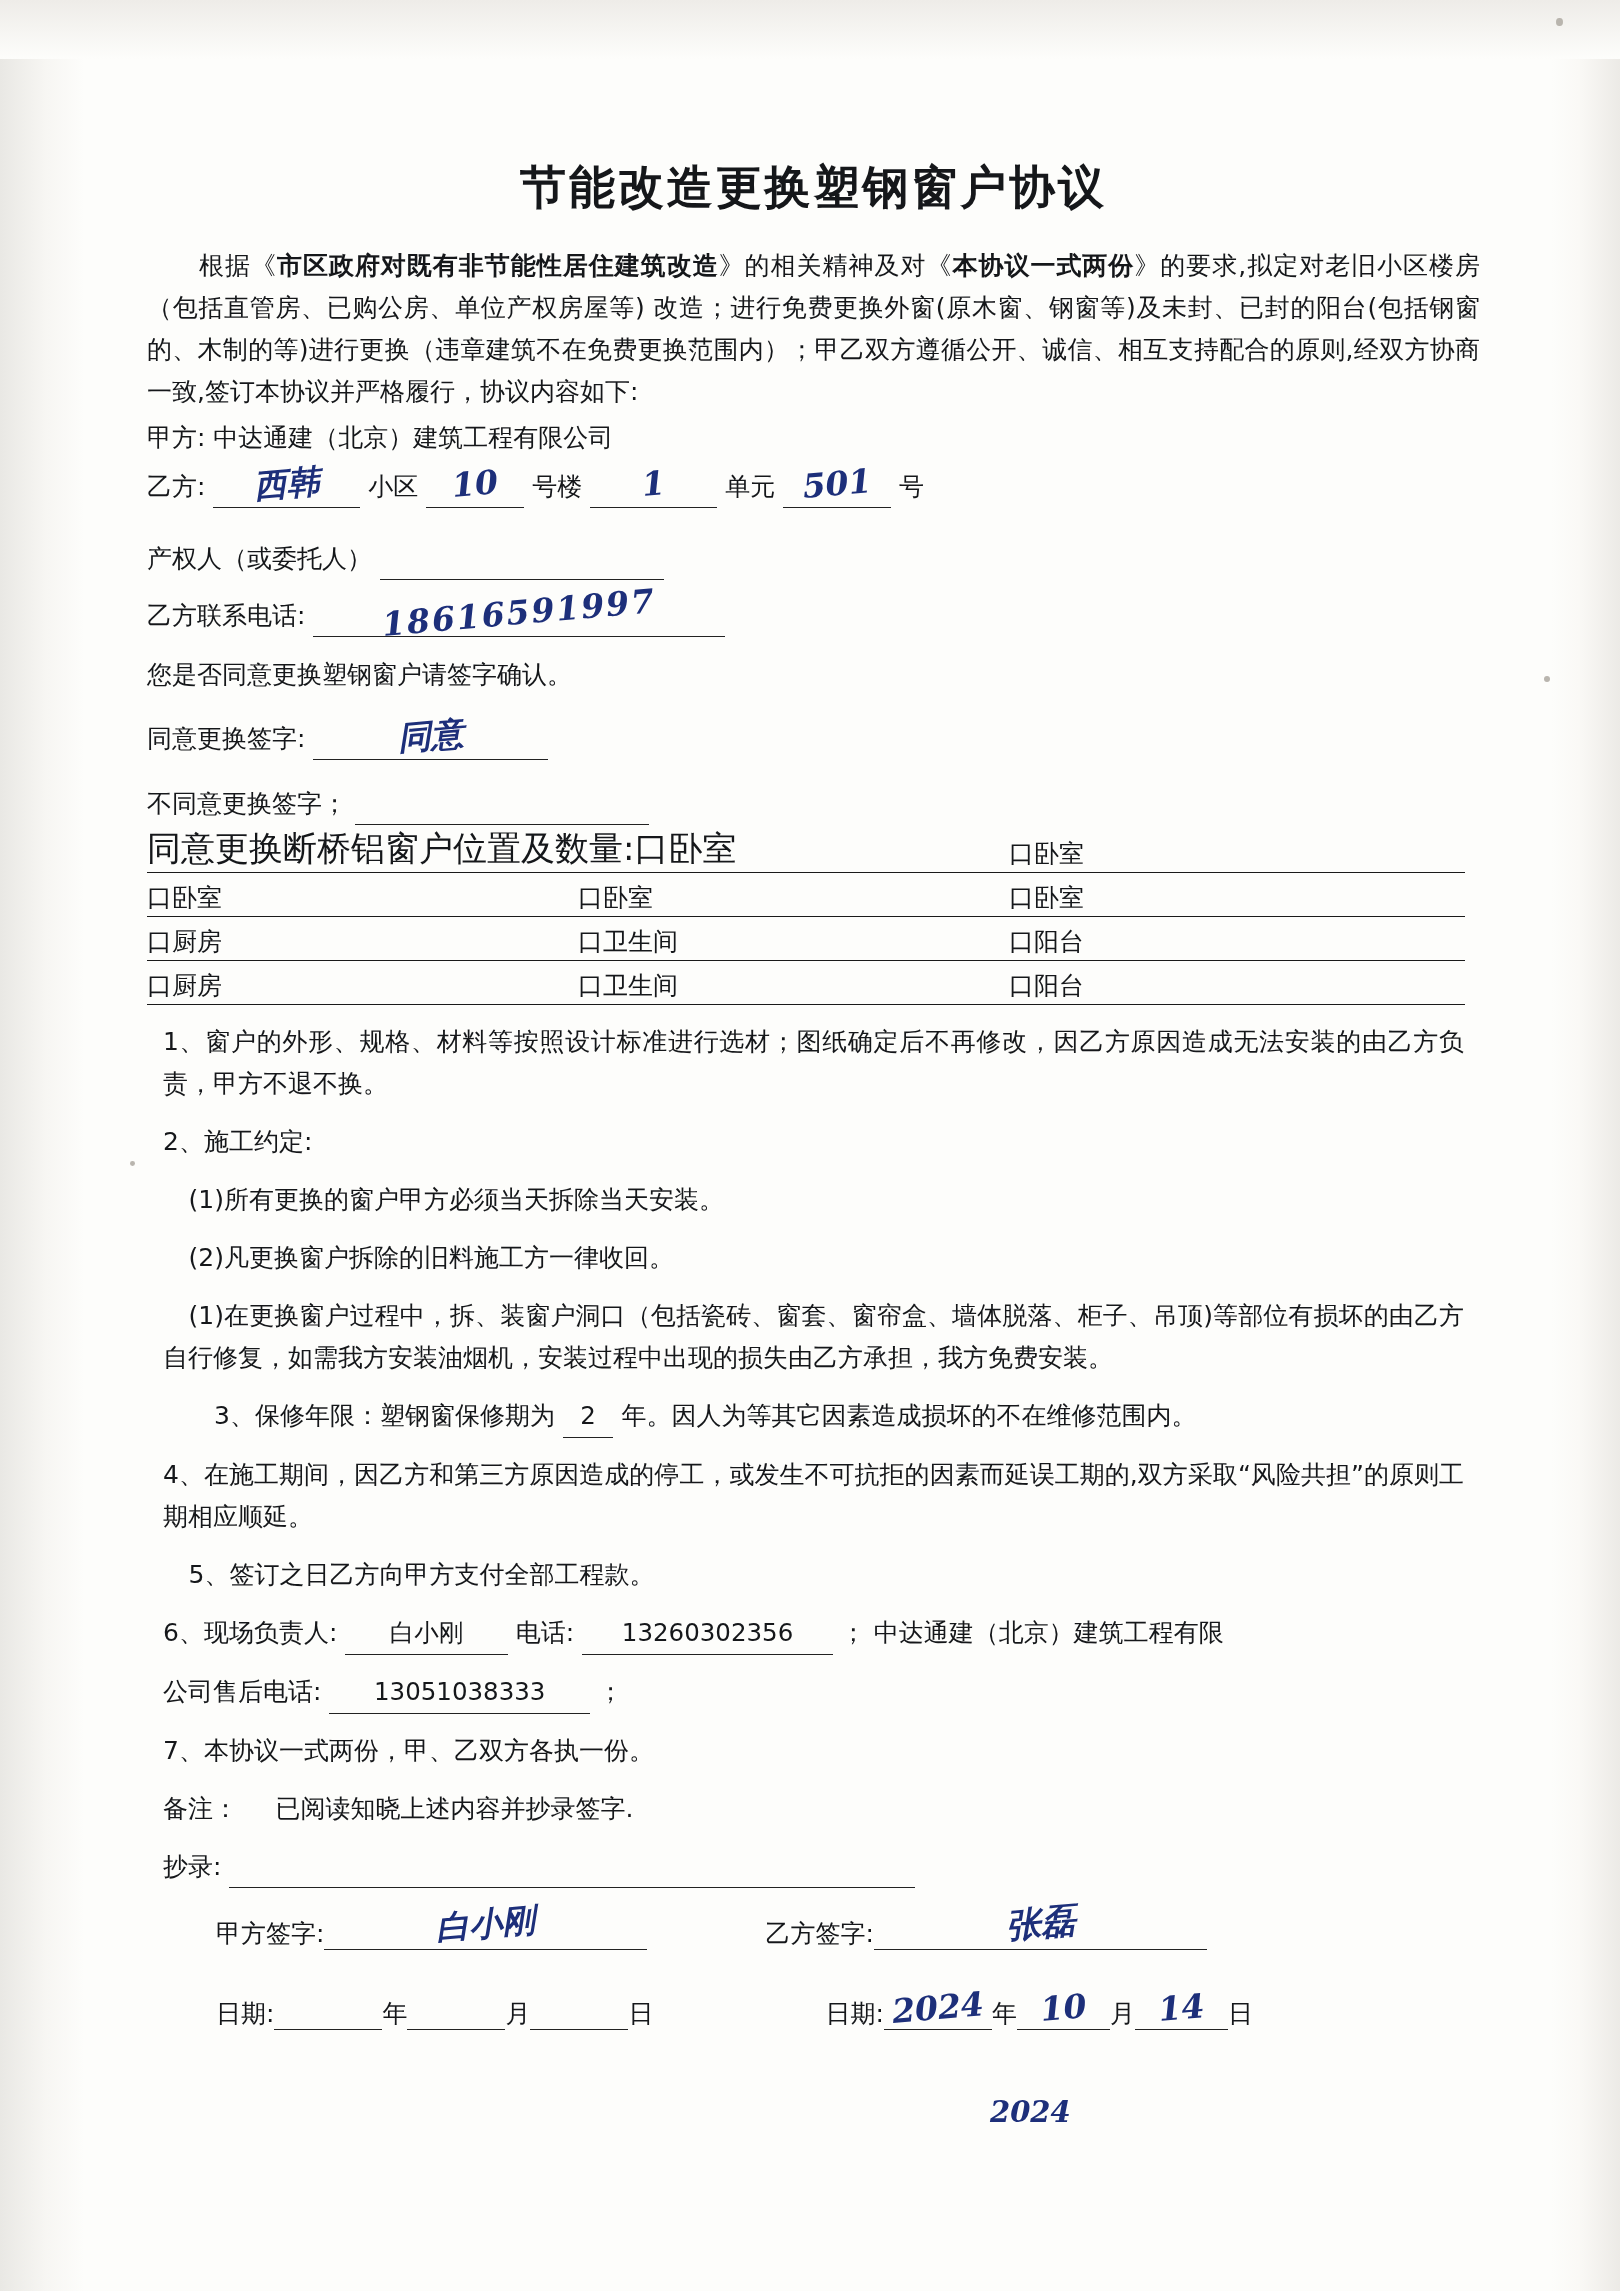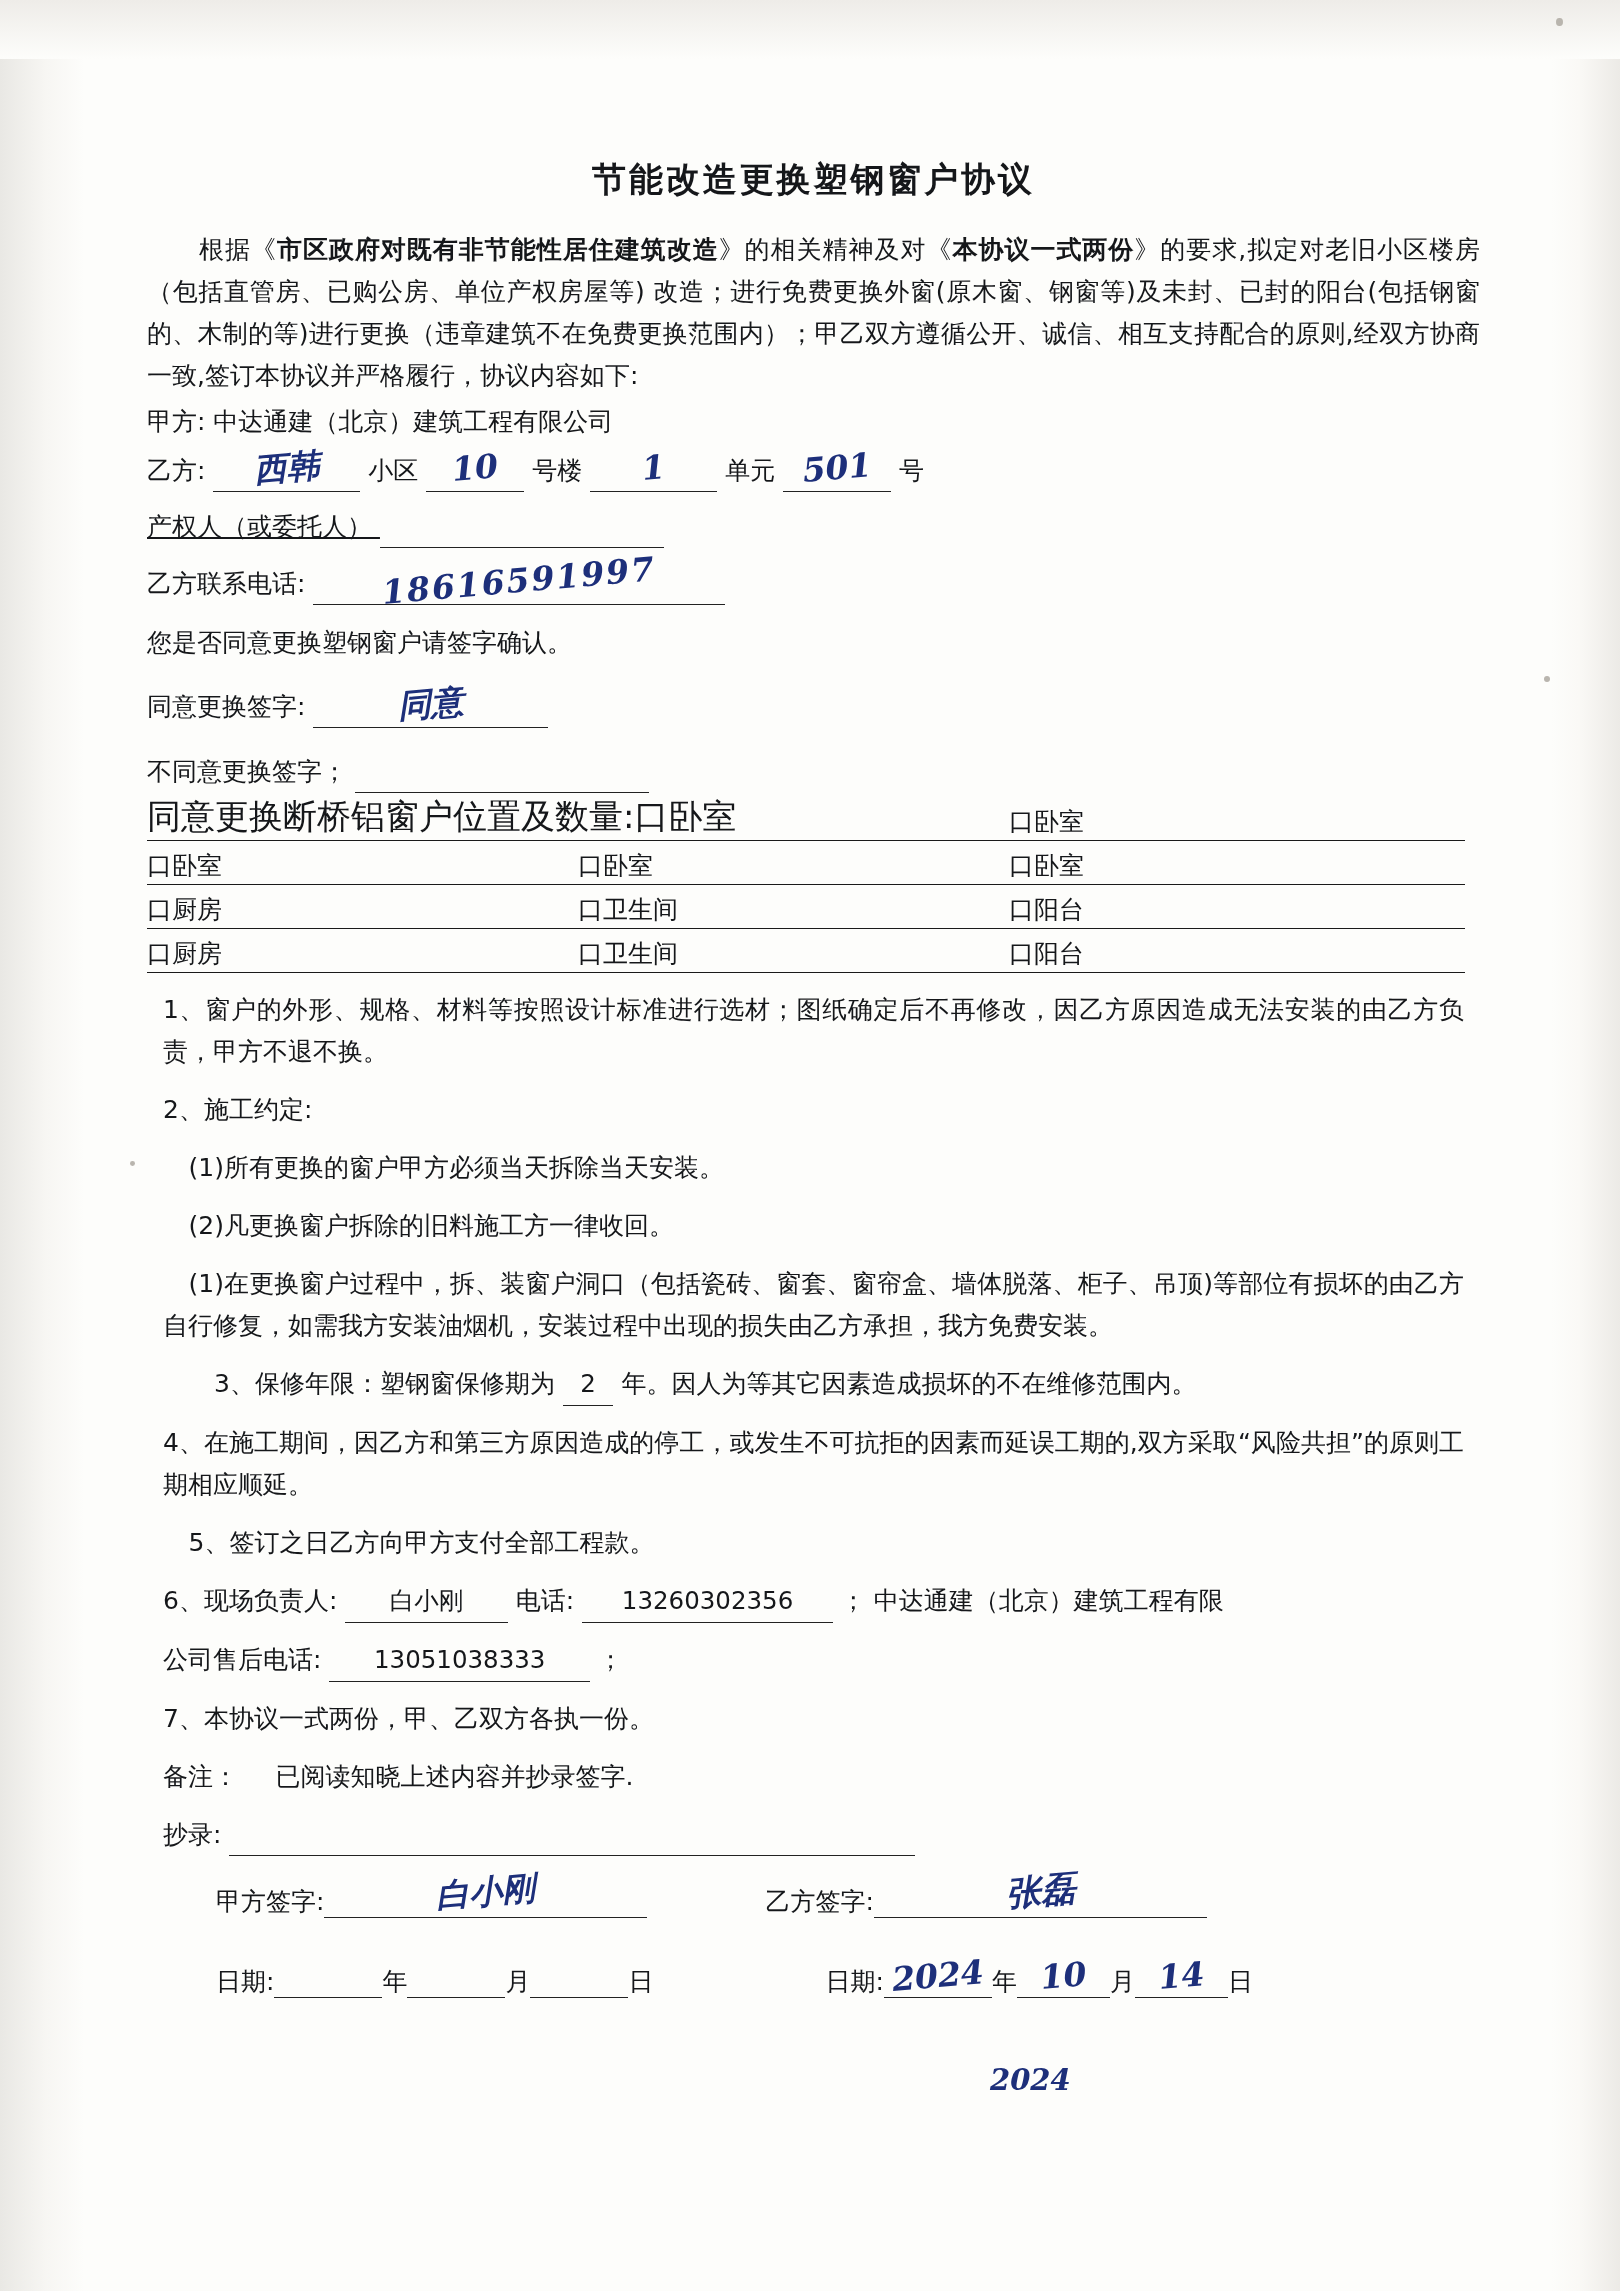--- a/index.html
+++ b/index.html
@@ -47,21 +47,21 @@
     border-radius: 50%;
   }
   .content {
     position: absolute;
     left: 147px;
     top: 157px;
     width: 1333px;
   }
   .doc-title {
     text-align: center;
-    font-size: 34px;
+    font-size: 46px;
     font-weight: bold;
     letter-spacing: 2.9px;
     margin: 0 0 25.5px 0;
     font-family: "DejaVu Serif", "Liberation Serif", serif;
   }
   .para {
     font-size: 25px;
     line-height: 42px;
     text-align: justify;
     margin: 0;
@@ -201,21 +201,21 @@
       <span class="blank" style="width:127px;">
         <span class="hand blue big rot">1</span>
       </span>
       <span>单元</span>
       <span class="blank" style="width:108px;">
         <span class="hand blue big rot">501</span>
       </span>
       <span>号</span>
     </p>
 
-    <p class="line" style="margin-top:13px;text-decoration:underline;">
+    <p class="line" style="margin-top:29px;">
       <span>产权人（或委托人）</span>
       <span class="blank" style="width:284px;">
         <span class="hand blue med"></span>
       </span>
     </p>
 
     <p class="line" style="margin-top:13.7px;">
       <span>乙方联系电话:</span>
       <span class="blank" style="width:412px;">
         <span class="hand blue big rot" style="letter-spacing:2px;">18616591997</span>

